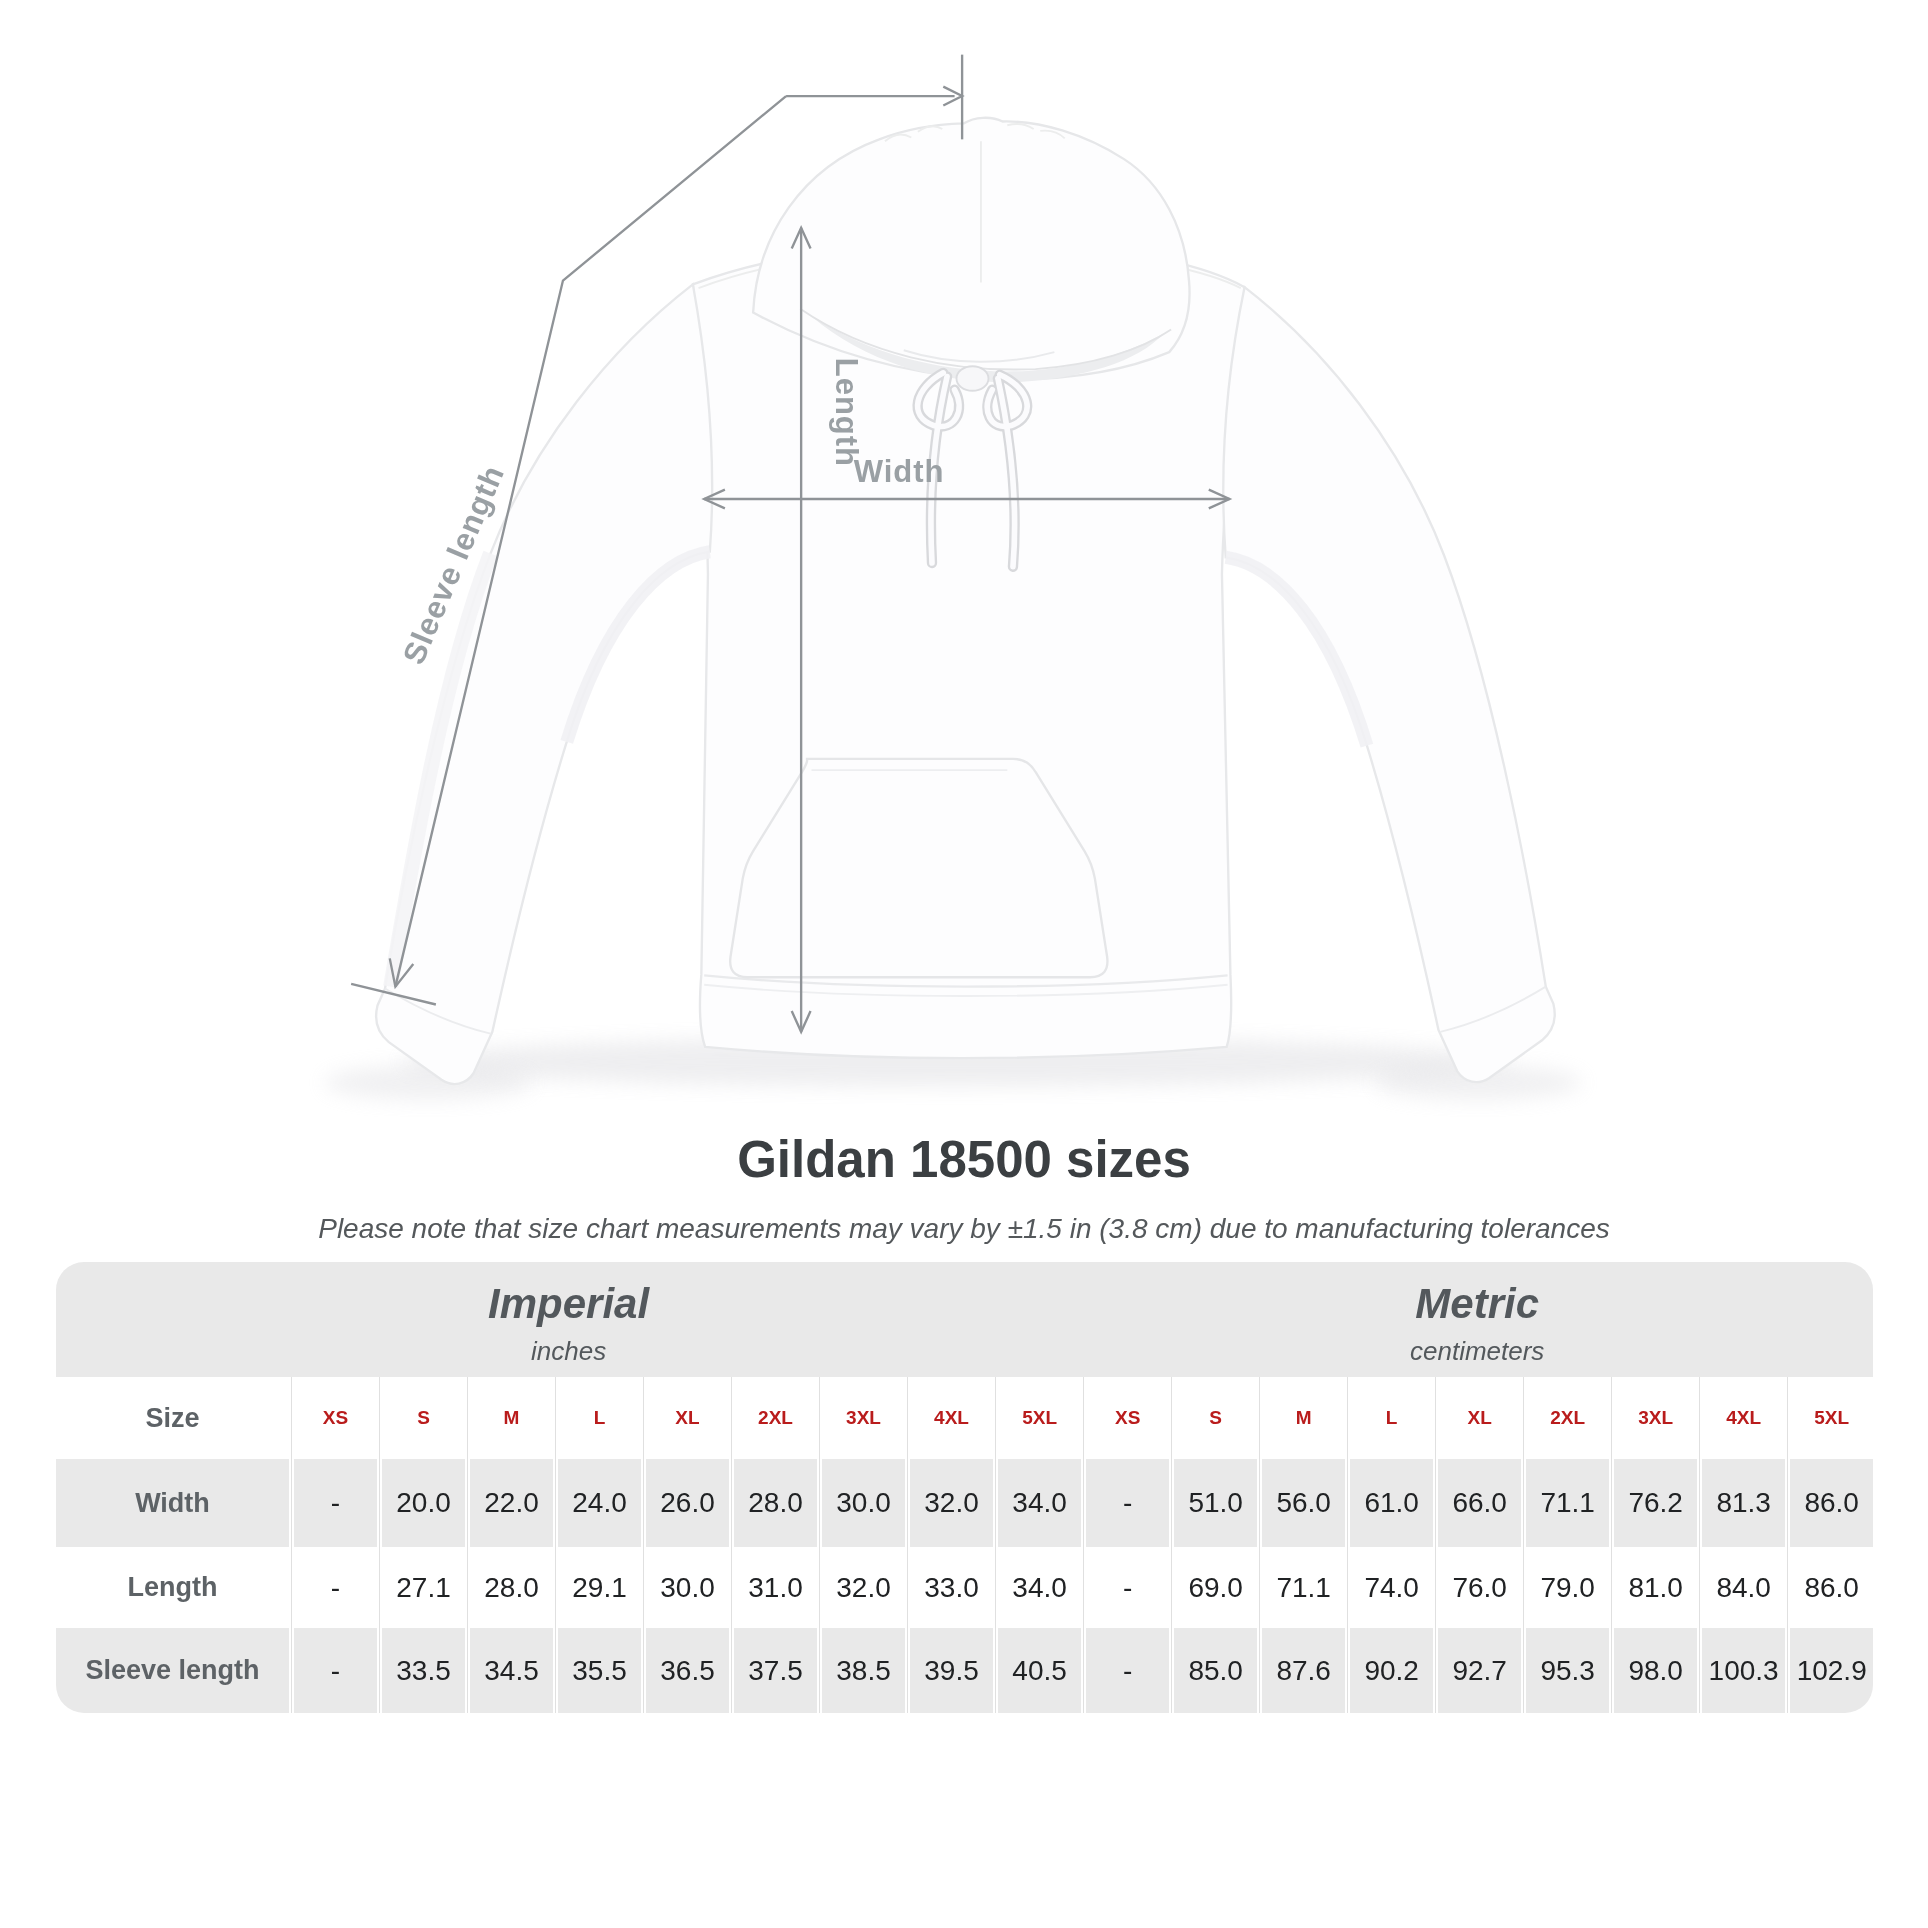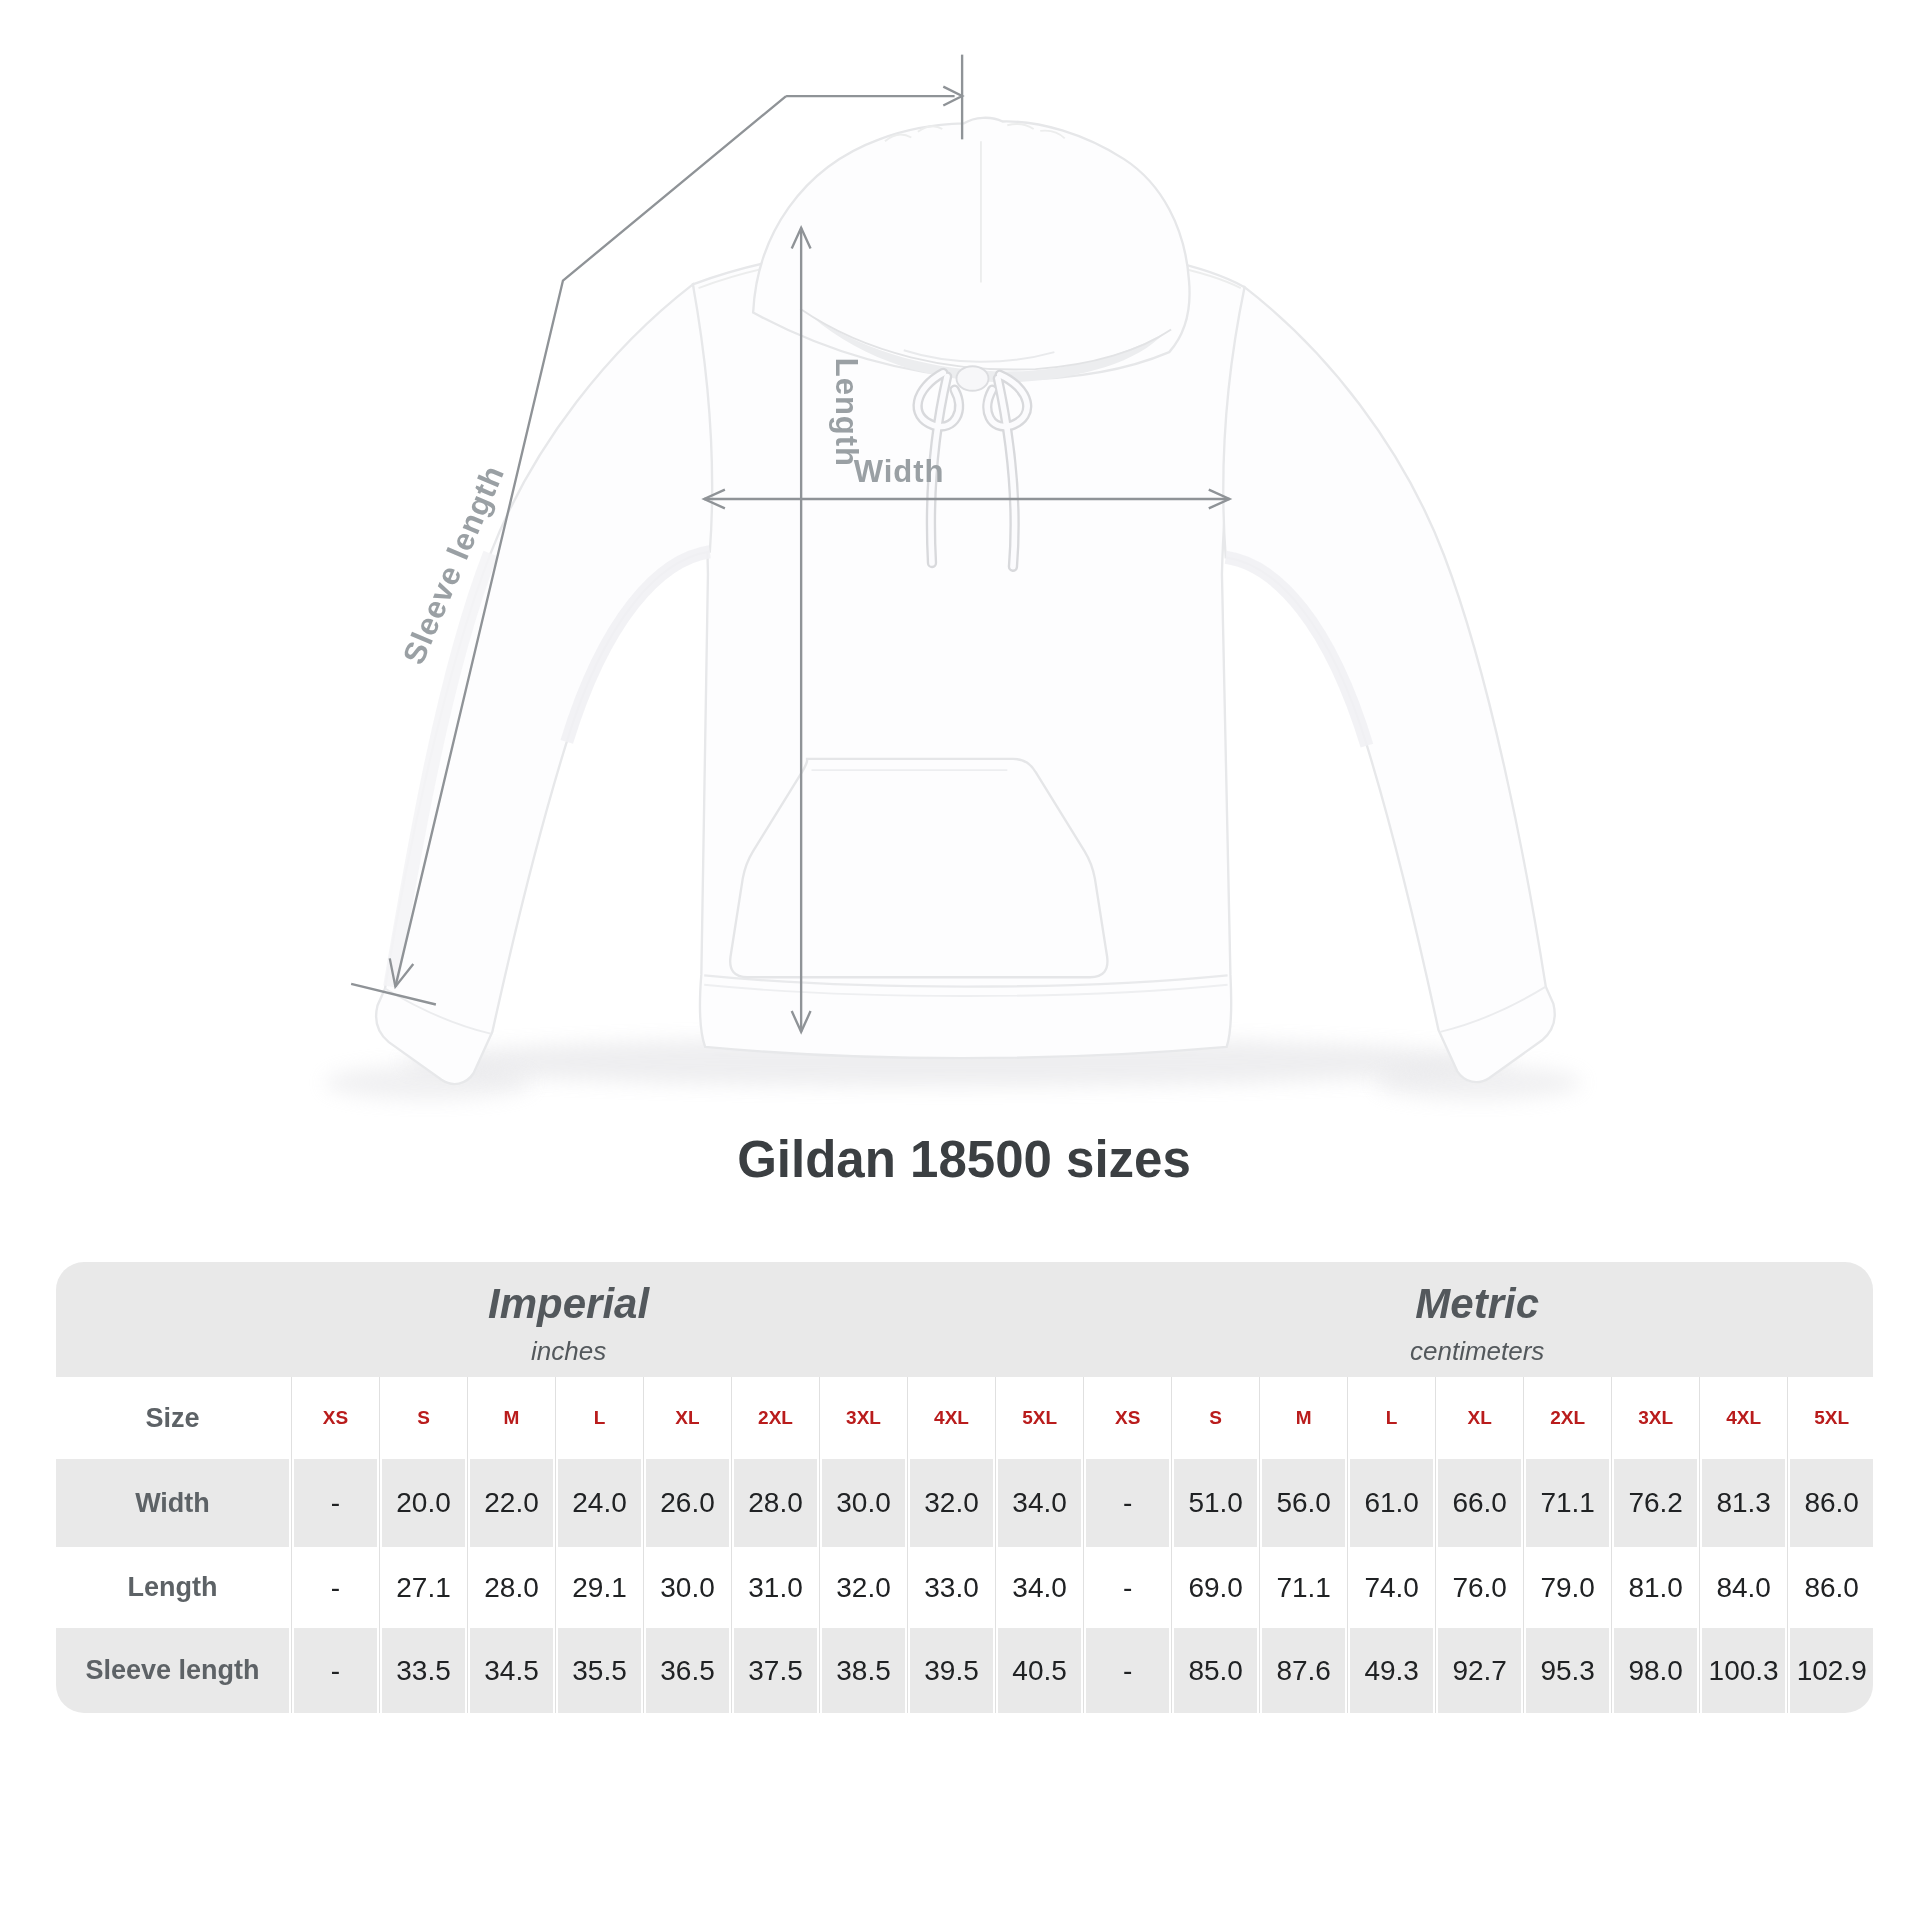--- a/index.html
+++ b/index.html
@@ -130,20 +130,21 @@
       <path d="M 770,520 L 748,530 L 770,540"></path>
       <path d="M 1284,520 L 1306,530 L 1284,540"></path>
     </g>
 
     <text transform="translate(492,604) rotate(-67)" text-anchor="middle" font-size="33" fill="#9aa0a4">Sleeve length</text>
     <text transform="translate(888,438) rotate(90)" text-anchor="middle" font-size="33" fill="#9aa0a4">Length</text>
     <text x="955" y="512" text-anchor="middle" font-size="33" fill="#9aa0a4">Width</text>
   </svg>
 
   <div class="title">Gildan 18500 sizes</div>
+  <div class="subtitle">Please note that size chart measurements may vary by ±1.5 in (3.8 cm) due to manufacturing tolerances</div>
 
   <table class="sizes">
     <colgroup>
       <col style="width:233px">
       <col style="width:88px">
         <col style="width:88px">
         <col style="width:88px">
         <col style="width:88px">
       <col style="width:88px">
         <col style="width:88px">
@@ -245,21 +246,21 @@
         <td class="val sep">34.5</td>
         <td class="val sep">35.5</td>
         <td class="val sep">36.5</td>
         <td class="val sep">37.5</td>
         <td class="val sep">38.5</td>
         <td class="val sep">39.5</td>
         <td class="val sep">40.5</td>
         <td class="val sep">-</td>
         <td class="val sep">85.0</td>
         <td class="val sep">87.6</td>
-        <td class="val sep">49.3</td>
+        <td class="val sep">90.2</td>
         <td class="val sep">92.7</td>
         <td class="val sep">95.3</td>
         <td class="val sep">98.0</td>
         <td class="val sep">100.3</td>
         <td class="val sep">102.9</td>
       </tr>
     </tbody>
   </table>
 
 </div>

